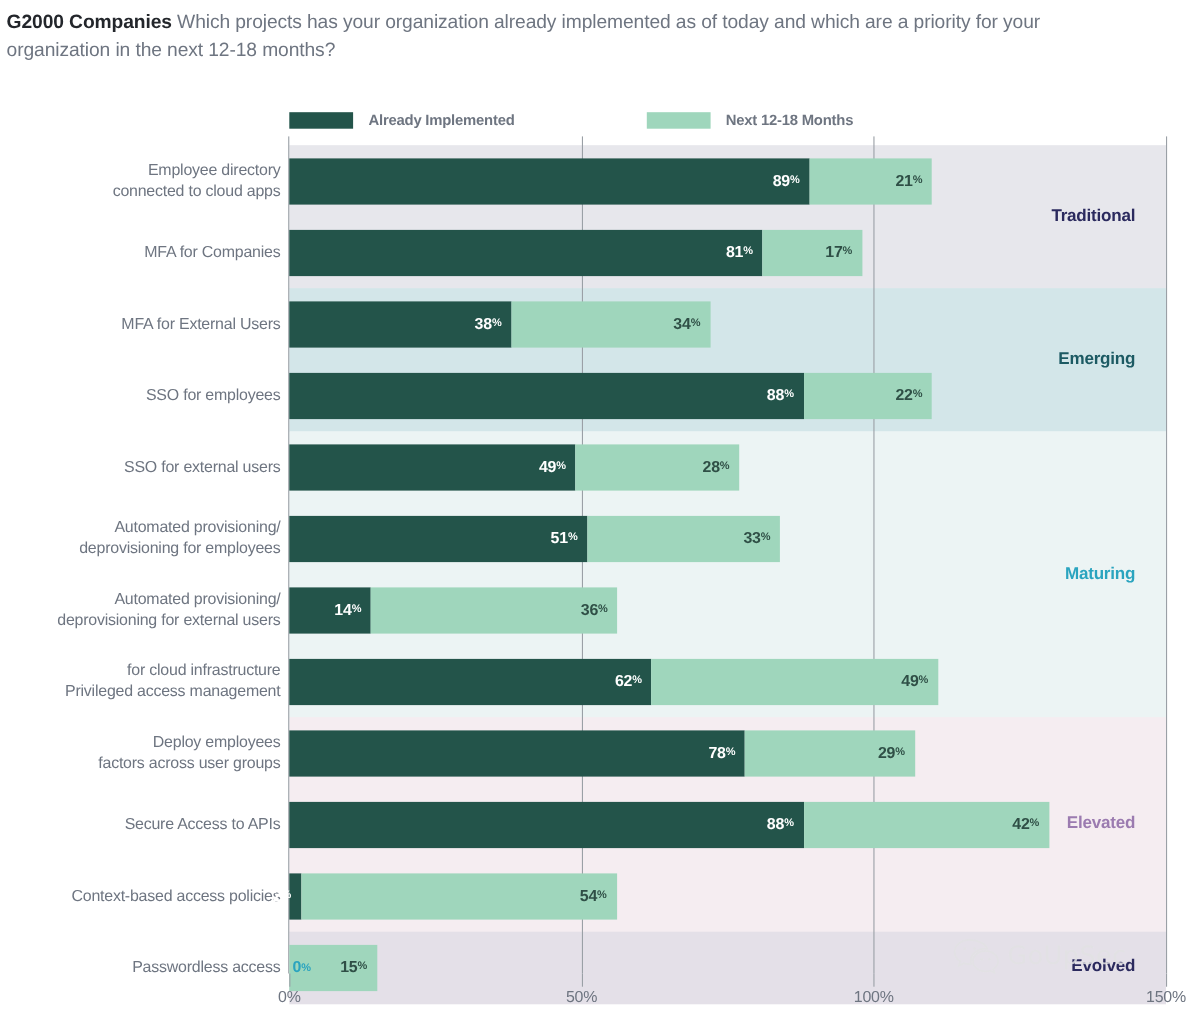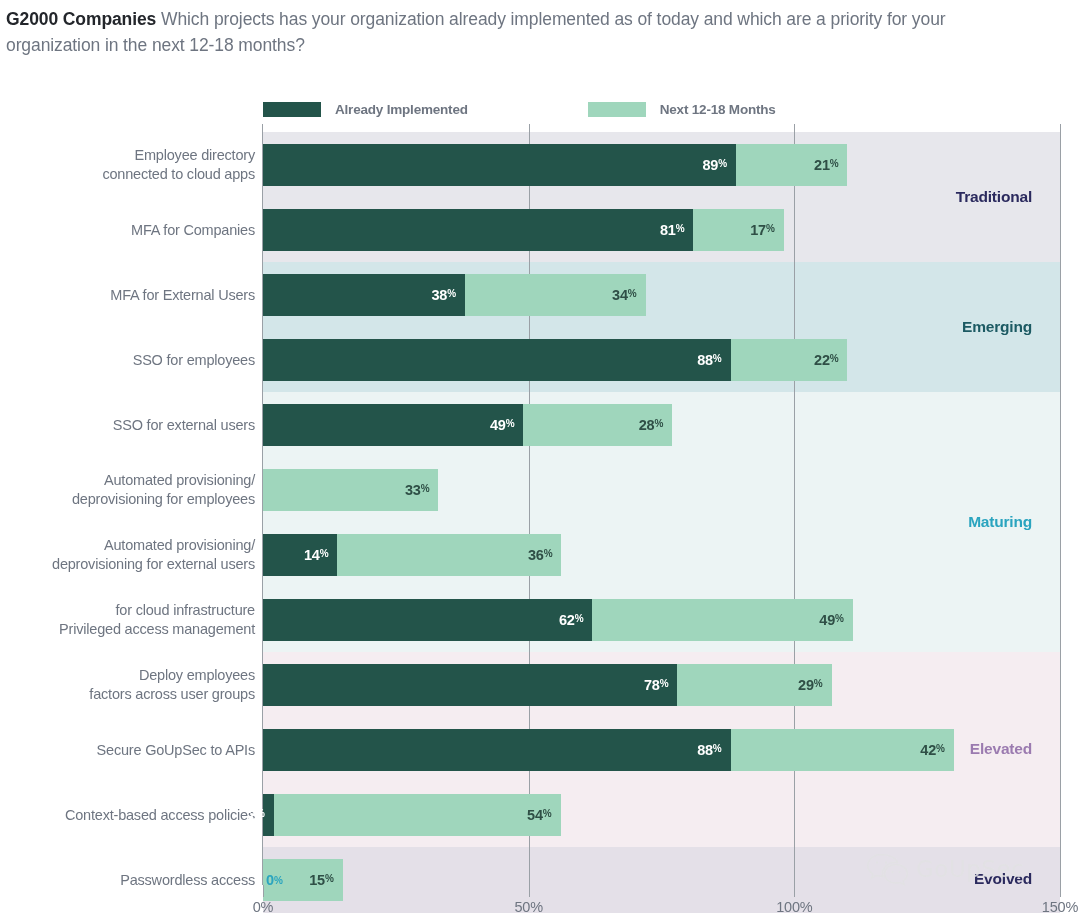--- a/index.html
+++ b/index.html
@@ -233,21 +233,21 @@
     </div>
     <div class="ylabel" style="top: 477px;">
       <div>for cloud infrastructure</div>
       <div>Privileged access management</div>
     </div>
     <div class="ylabel" style="top: 542px;">
       <div>Deploy employees</div>
       <div>factors across user groups</div>
     </div>
     <div class="ylabel" style="top: 616.5px;">
-      <div>Secure GoUpSec to APIs</div>
+      <div>Secure Access to APIs</div>
     </div>
     <div class="ylabel" style="top: 681.5px;">
       <div>Context-based access policies</div>
     </div>
     <div class="ylabel" style="top: 746.5px;">
       <div>Passwordless access</div>
     </div>
   </div>
 
 <div id="plot">
@@ -304,20 +304,23 @@
       </div>
       <div class="row" style="top: 280px;">
         <div class="seg seg-dark" style="width: 260.353px;">
           <span class="seg-val">49<span class="pct">%</span></span>
         </div>
         <div class="seg seg-light" style="width: 148.773px;">
           <span class="seg-val">28<span class="pct">%</span></span>
         </div>
       </div>
       <div class="row" style="top: 345px;">
+        <div class="seg seg-dark" style="width: 270.98px;">
+          <span class="seg-val">51<span class="pct">%</span></span>
+        </div>
         <div class="seg seg-light" style="width: 175.34px;">
           <span class="seg-val">33<span class="pct">%</span></span>
         </div>
       </div>
       <div class="row" style="top: 410px;">
         <div class="seg seg-dark" style="width: 74.3867px;">
           <span class="seg-val">14<span class="pct">%</span></span>
         </div>
         <div class="seg seg-light" style="width: 224px;">
           <span class="seg-val">36<span class="pct">%</span></span>

